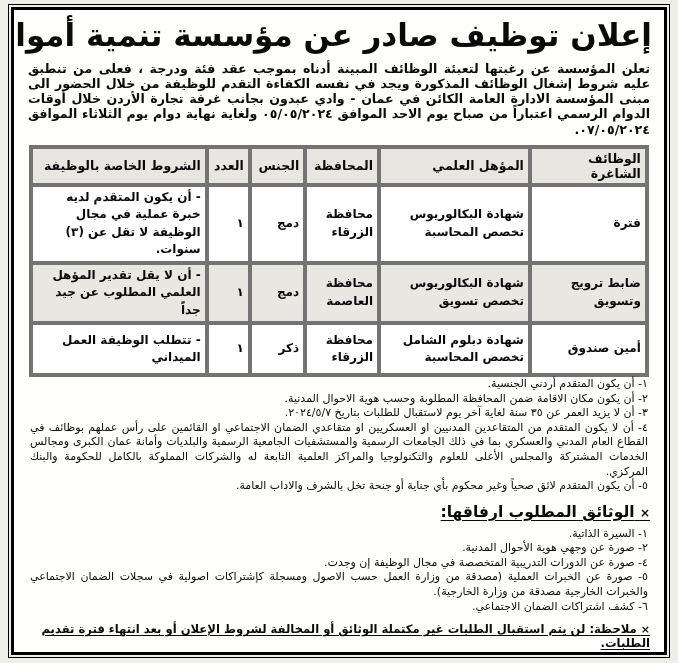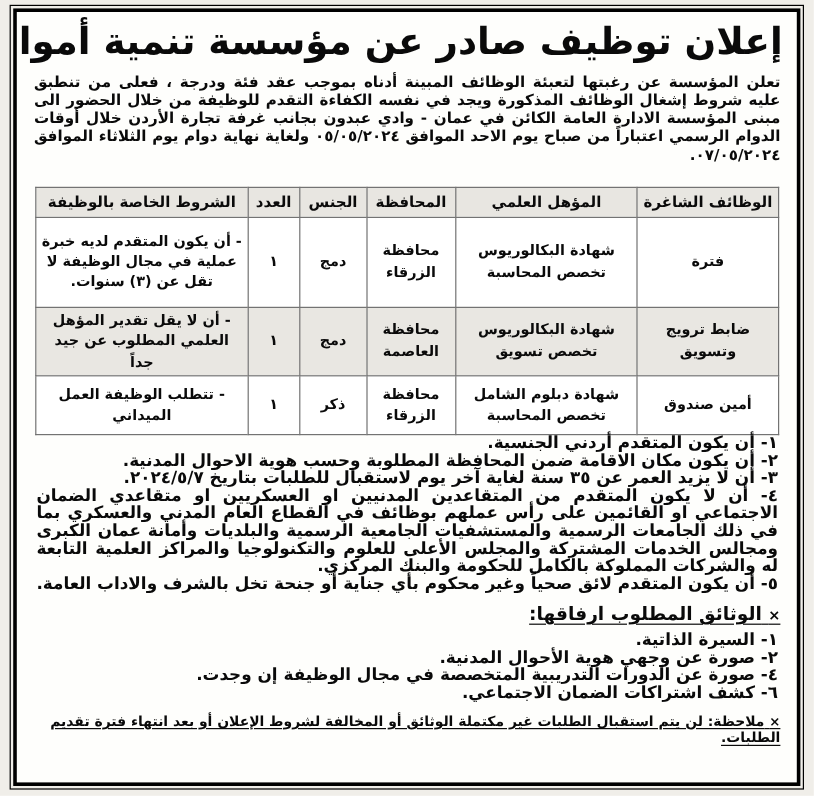--- a/index.html
+++ b/index.html
@@ -31,32 +31,32 @@
     letter-spacing: 0px;
     margin: 2px 0 6px 0;
     line-height: 1.25;
     white-space: nowrap;
   }
   .intro {
     font-size: 12.6px;
     font-weight: bold;
     line-height: 15.2px;
     text-align: justify;
-    margin: 0 2px 19px 2px;
+    margin: 0 2px 8px 2px;
   }
   table.vac {
     width: 99%;
     margin: 0 auto;
     border-collapse: collapse;
     table-layout: fixed;
   }
   table.vac th, table.vac td {
-    border: 1px solid #737373;
+    border: 4px solid #737373;
     font-weight: bold;
-    text-align: center;
+    text-align: right;
     vertical-align: middle;
     padding: 2px 4px;
   }
   table.vac th {
     background: #e8e6e1;
     font-size: 12.5px;
     height: 20px;
   }
   table.vac td { font-size: 12px; line-height: 1.45; background: #fff; }
   tr.shaded td { background: #e9e7e2; }
@@ -67,22 +67,22 @@
   .sec-head {
     font-size: 15.5px;
     font-weight: bold;
     text-decoration: underline;
     text-underline-offset: 3px;
     margin: 9px 2px 6px 2px;
   }
   .sec-head .x { font-size: 12px; }
   .items { margin: 0 4px; }
   .item {
-    font-size: 14px;
-    font-weight: bold;
+    font-size: 11px;
+    font-weight: normal;
     line-height: 14.6px;
     text-align: justify;
   }
   .note {
     font-size: 11.6px;
     font-weight: bold;
     text-decoration: underline;
     text-underline-offset: 2px;
     margin: 8px 2px 0 2px;
   }
@@ -153,19 +153,20 @@
       <div class="item">٥- أن يكون المتقدم لائق صحياً وغير محكوم بأي جناية أو جنحة تخل بالشرف والاداب العامة.</div>
     </div>
   </div>
 
   <div class="section">
     <div class="sec-head"><span class="x">×</span> <span>الوثائق المطلوب ارفاقها:</span></div>
     <div class="items">
       <div class="item">١- السيرة الذاتية.</div>
       <div class="item">٢- صورة عن وجهي هوية الأحوال المدنية.</div>
       <div class="item">٤- صورة عن الدورات التدريبية المتخصصة في مجال الوظيفة إن وجدت.</div>
+      <div class="item">٥- صورة عن الخبرات العملية (مصدقة من وزارة العمل حسب الاصول ومسجلة كإشتراكات اصولية في سجلات الضمان الاجتماعي والخبرات الخارجية مصدقة من وزارة الخارجية).</div>
       <div class="item">٦- كشف اشتراكات الضمان الاجتماعي.</div>
     </div>
   </div>
 
   <div class="note"><span class="x">×</span> <span>ملاحظة: لن يتم استقبال الطلبات غير مكتملة الوثائق أو المخالفة لشروط الإعلان أو بعد انتهاء فترة تقديم الطلبات.</span></div>
 
 </div>
 
 </body></html>

